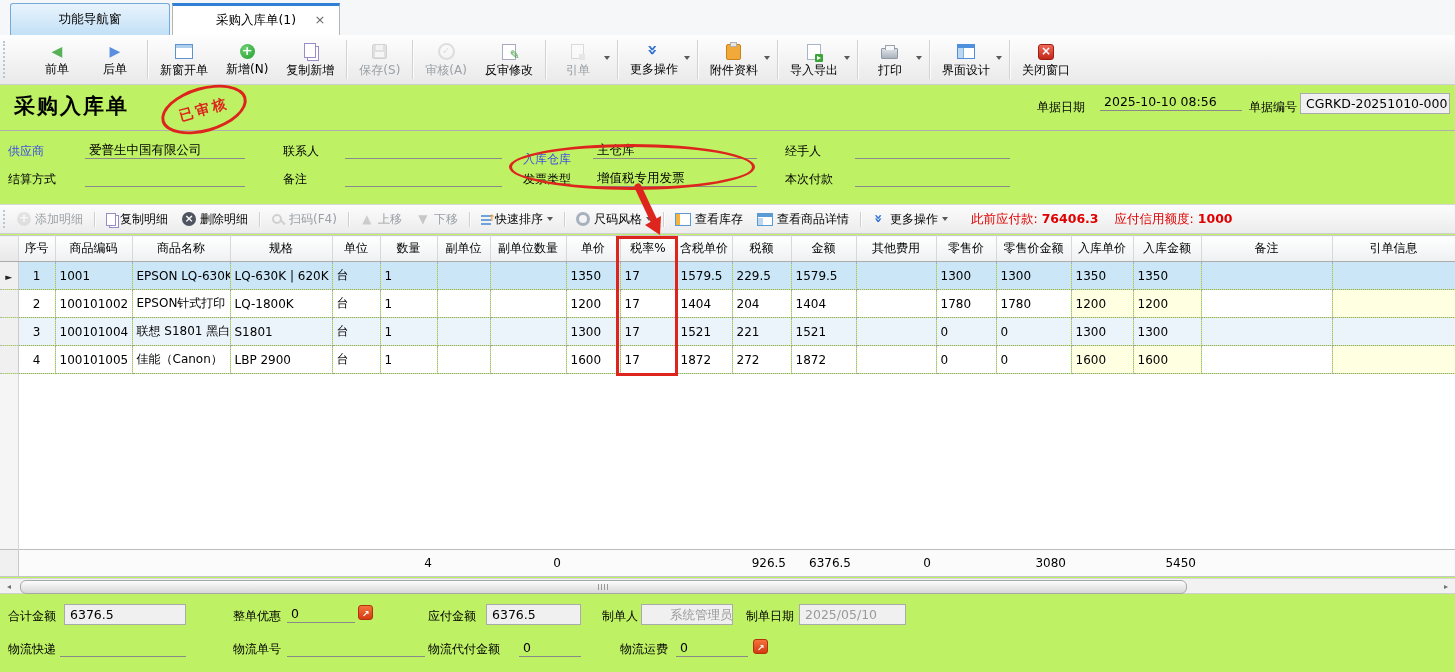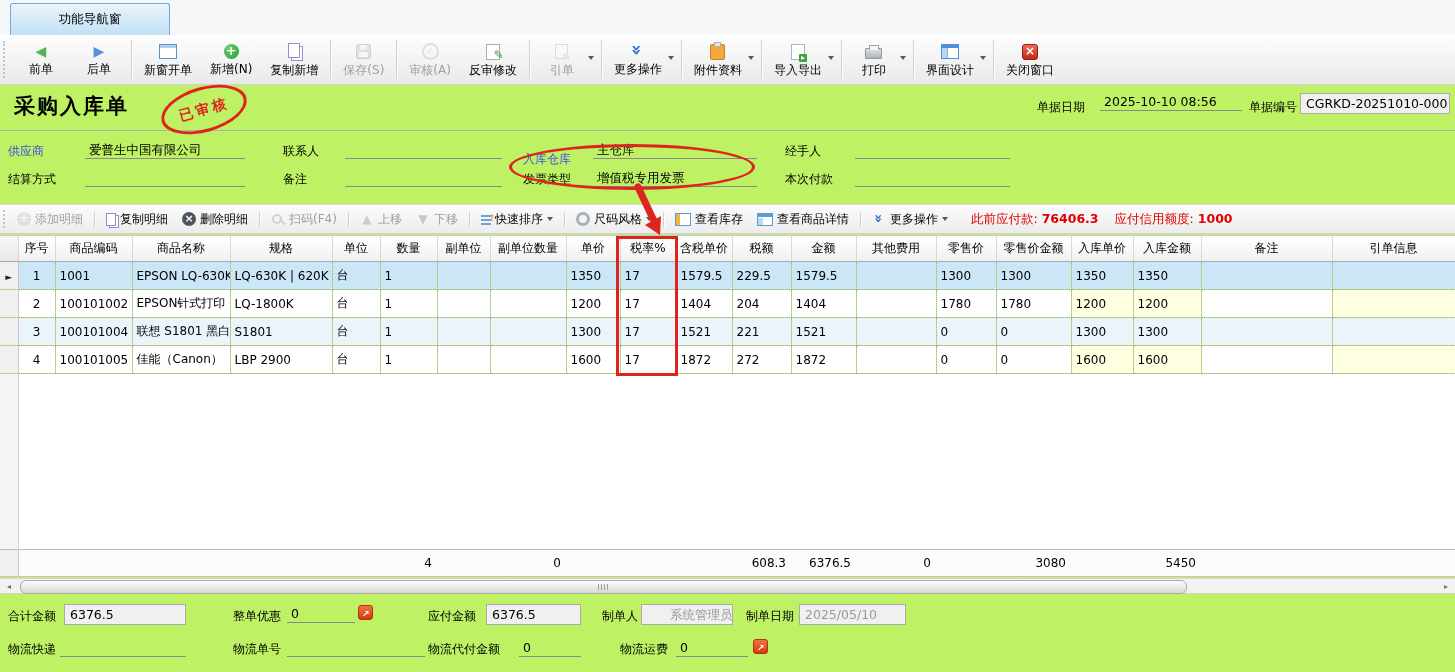--- a/index.html
+++ b/index.html
@@ -11,21 +11,21 @@
   .tab{position:absolute;top:3px;height:32px;display:flex;align-items:center;justify-content:center;cursor:pointer;box-sizing:border-box;}
   .tab.inactive{left:10px;width:160px;background:linear-gradient(#e9f4fc,#c2e0f6);border:1px solid #74a9da;border-bottom:none;border-radius:3px 3px 0 0;}
   .tab.active{left:172px;width:168px;background:#fff;border:1px solid #b5b5b5;border-top:3px solid #2f7fd6;border-bottom:none;}
   .tab-label{font-size:12.5px;}
   .tab-close{position:absolute;right:12px;top:7px;width:14px;height:14px;color:#666;font-size:13px;line-height:14px;text-align:center;cursor:pointer;}
   .tab-close::before{content:"\00D7";}
 
   
   .toolbar{position:absolute;left:0;top:35px;width:1455px;height:50px;box-sizing:border-box;
     background:linear-gradient(#fefefe,#e9e9e9);border-bottom:1px solid #cfcfcf;
-    display:flex;align-items:stretch;padding-left:12px;}
+    display:flex;align-items:stretch;padding-left:28px;}
   .toolbar::before{content:"";position:absolute;left:3px;top:6px;bottom:6px;border-left:2px dotted #b9c6d8;}
   .tb-btn{position:relative;display:flex;flex-direction:column;align-items:center;justify-content:center;
     padding:3px 9px 2px;min-width:40px;cursor:pointer;white-space:nowrap;}
   .tb-btn.dd{padding-right:16px;}
   .tb-btn .lbl{font-size:12px;margin-top:1px;}
   .tb-btn.disabled{color:#9aa0a6;}
   .tb-btn.disabled .tbicon,.dt-btn.disabled .dticon{opacity:.45;filter:grayscale(1);}
   .tb-sep{width:1px;background:#d2d2d2;margin:5px 3px;box-shadow:1px 0 0 #fcfcfc;}
   .tb-btn .caret{position:absolute;right:4px;top:21px;}
   .caret{display:inline-block;width:0;height:0;border-left:3px solid transparent;border-right:3px solid transparent;border-top:4px solid #5a5a5a;vertical-align:2px;margin-left:4px;}
@@ -148,20 +148,24 @@
   .calc-icon::before{content:"\2197";font-size:9px;line-height:13px;font-weight:bold;}
 </style>
 </head>
 <body>
 
 <div class="screen">
 
   <div class="tabbar">
     <div class="tab inactive">
       <span class="tab-label">功能导航窗</span>
+    </div>
+    <div class="tab active">
+      <span class="tab-label">采购入库单(1)</span>
+      <span class="tab-close"></span>
     </div>
   </div>
 
   <div class="toolbar" id="main-toolbar">
       <div class="tb-btn">
         <span class="tbicon ic-arrow-left"></span>
         <span class="lbl">前单</span>
       </div>
       <div class="tb-btn">
         <span class="tbicon ic-arrow-right"></span>
@@ -483,21 +487,21 @@
             <td></td>
             <td></td>
             <td></td>
             <td></td>
             <td>4</td>
             <td></td>
             <td>0</td>
             <td></td>
             <td></td>
             <td></td>
-            <td>608.3</td>
+            <td>926.5</td>
             <td>6376.5</td>
             <td>0</td>
             <td></td>
             <td>3080</td>
             <td></td>
             <td>5450</td>
             <td></td>
             <td></td>
           </tr>
         </tbody>

